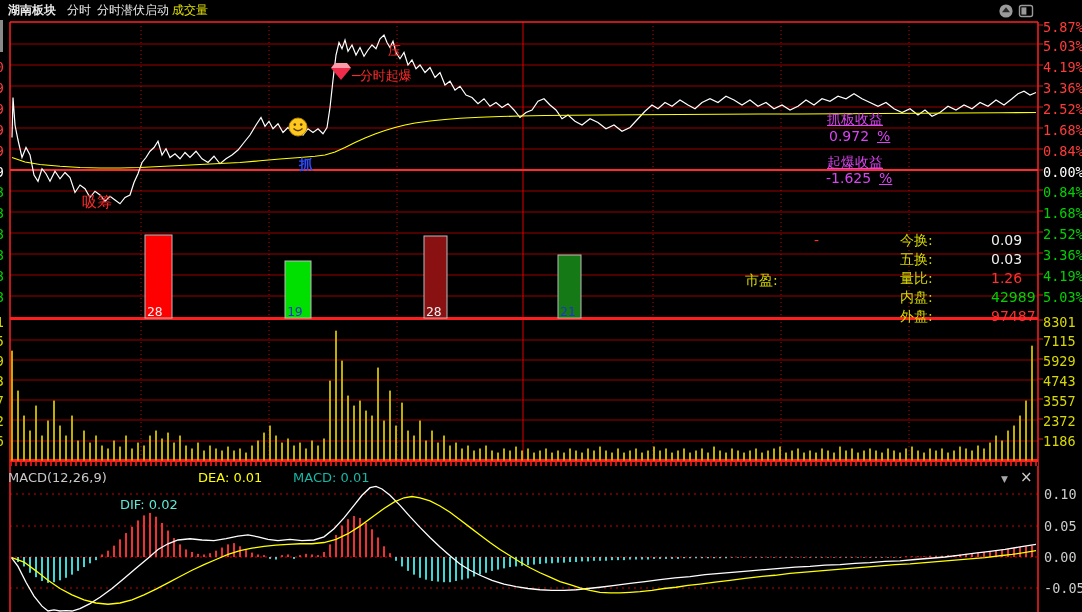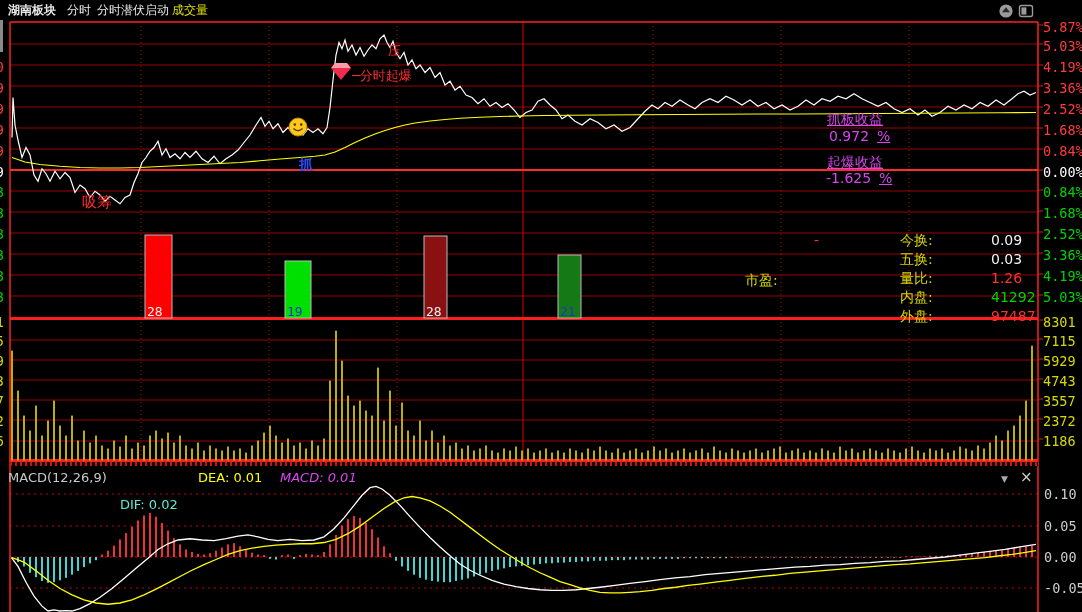--- a/index.html
+++ b/index.html
@@ -31,21 +31,21 @@
   
   .pe-l{left:745px;top:232px;color:#d8d800;font-size:14px;margin-top:40px;}
   .pe-v{left:814px;top:232px;color:#ff3030;font-size:14px;}
   .strow span{font-size:14px;}
   .st-label{left:900px;color:#d8d800;}
   .st-val{left:943px;margin-left:48px;}
   .stc-w{color:#f0f0f0;} .stc-r{color:#ff3030;} .stc-g{color:#00d200;}
   
   .mh{top:470px;font-size:13px;}
   .mh-t{left:8px;color:#c8c8c8;} .mh-dif{left:120px;color:#5eead4;margin-top:27px;}
-  .mh-dea{left:198px;color:#ffff00;} .mh-macd{left:280px;color:#d946ef;font-style:italic;}
+  .mh-dea{left:198px;color:#ffff00;} .mh-macd{left:293px;color:#14b8a6;}
   .mp-col{left:1001px;top:474px;color:#a8a8a8;font-size:9px;cursor:pointer;}
   .mp-x{left:1020px;top:468px;color:#cccccc;font-size:15px;cursor:pointer;}
   .divider{left:10px;top:462px;width:1028px;height:4px;z-index:2;
            background:repeating-linear-gradient(90deg,#cf1010 0 2px,#000 2px 5px);}
 </style>
 </head>
 <body>
 
 <div class="screen">
 
@@ -551,21 +551,21 @@
   <span class="pe-v ovl">-</span>
 
   <div class="strow ovl" id="stats-block">
     <span class="st-label" style="top:232px">今换:</span>
     <span class="st-val stc-w" style="top:232px">0.09</span>
     <span class="st-label" style="top:251px">五换:</span>
     <span class="st-val stc-w" style="top:251px">0.03</span>
     <span class="st-label" style="top:270px">量比:</span>
     <span class="st-val stc-r" style="top:270px">1.26</span>
     <span class="st-label" style="top:289px">内盘:</span>
-    <span class="st-val stc-g" style="top:289px">41292</span>
+    <span class="st-val stc-g" style="top:289px">42989</span>
     <span class="st-label" style="top:308px">外盘:</span>
     <span class="st-val stc-r" style="top:308px">97487</span>
   </div>
 
   <div class="divider"></div>
 
   <span class="mh mh-t ovl">MACD(12,26,9)</span>
   <span class="mh mh-dif ovl">DIF: 0.02</span>
   <span class="mh mh-dea ovl">DEA: 0.01</span>
   <span class="mh mh-macd ovl">MACD: 0.01</span>

